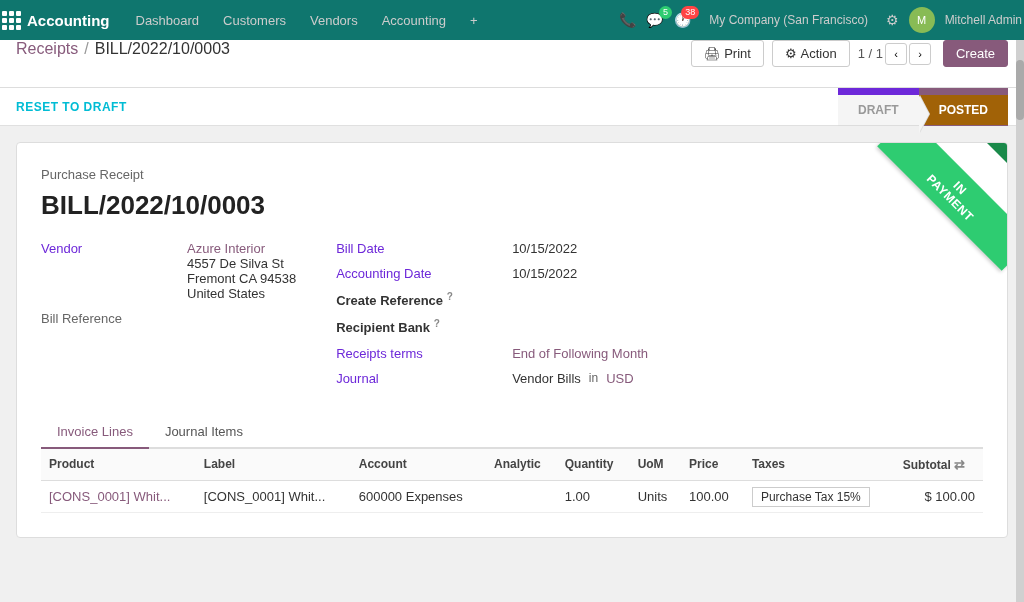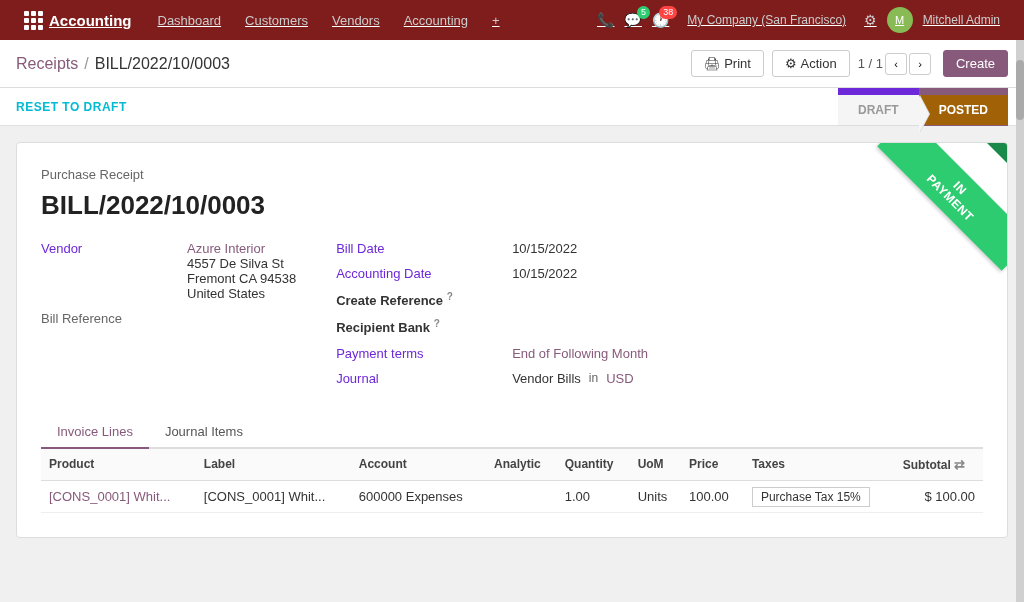--- a/index.html
+++ b/index.html
@@ -1,27 +1,26 @@
 <!DOCTYPE html>
 <html><head>
   <meta charset="utf-8">
   <style>
     * { box-sizing: border-box; margin: 0; padding: 0; }
     body { font-family: Arial, sans-serif; font-size: 13px; background: #f0f0f0; color: #333; overflow-x: hidden; }
 
     
     .top-nav {
-      background: #7f1d1d;
+      background: #0f766e;
       color: #fff;
       display: flex;
       align-items: center;
       height: 40px;
-      padding: 0 24px;
+      padding: 0 2px;
       gap: 4px;
-      text-decoration: underline;
     }
     .top-nav .app-icon {
       display: flex; align-items: center; gap: 6px; margin-right: 4px;
     }
     .top-nav .app-icon .grid-icon { display: grid; grid-template-columns: repeat(3,5px); gap: 2px; }
     .top-nav .app-icon .grid-icon span { width: 5px; height: 5px; background: #fff; display: block; border-radius: 1px; }
     .top-nav .app-name { font-size: 15px; font-weight: bold; color: #fff; margin-right: 8px; }
     .top-nav .nav-item {
       color: #ccc; padding: 4px 10px; cursor: pointer; font-size: 13px; border-radius: 3px;
     }
@@ -36,21 +35,21 @@
     .top-nav .badge.green { background: #2ecc71; }
     .top-nav .company-name { color: #ccc; font-size: 12px; margin: 0 8px; }
     .top-nav .user-avatar { width: 26px; height: 26px; border-radius: 50%; background: #8b5; display: flex; align-items: center; justify-content: center; font-size: 11px; color: #fff; }
     .top-nav .user-name { color: #ccc; font-size: 12px; }
 
     
     .breadcrumb-bar {
       background: #fff;
       border-bottom: 1px solid #ddd;
       display: flex;
-      align-items: center;
+      align-items: flex-start;
       padding: 0 16px;
       height: 48px;
     }
     .breadcrumb-bar .breadcrumb { display: flex; align-items: center; gap: 6px; flex: 1; }
     .breadcrumb-bar .breadcrumb a { color: #875a7b; text-decoration: none; font-size: 16px; }
     .breadcrumb-bar .breadcrumb .sep { color: #999; font-size: 16px; }
     .breadcrumb-bar .breadcrumb .current { color: #333; font-size: 16px; font-weight: 500; }
     .breadcrumb-bar .actions { display: flex; align-items: center; gap: 8px; }
     .breadcrumb-bar .btn {
       border: 1px solid #ccc; background: #fff; color: #333; padding: 5px 12px;
@@ -324,21 +323,21 @@
           <span class="field-value"></span>
         </div>
         <div class="field-row">
           <span class="field-label bold">
             <span>Recipient Bank</span>
             <span class="help-icon">?</span>
           </span>
           <span class="field-value"></span>
         </div>
         <div class="field-row">
-          <span class="field-label">Payment terms</span>
+          <span class="field-label">Receipts terms</span>
           <span class="field-value payment-terms-val">End of Following Month</span>
         </div>
         <div class="field-row">
           <span class="field-label">Journal</span>
           <span class="journal-row">
             <span class="journal-val">Vendor Bills</span>
             <span class="journal-in">in</span>
             <span class="journal-currency">USD</span>
           </span>
         </div>

